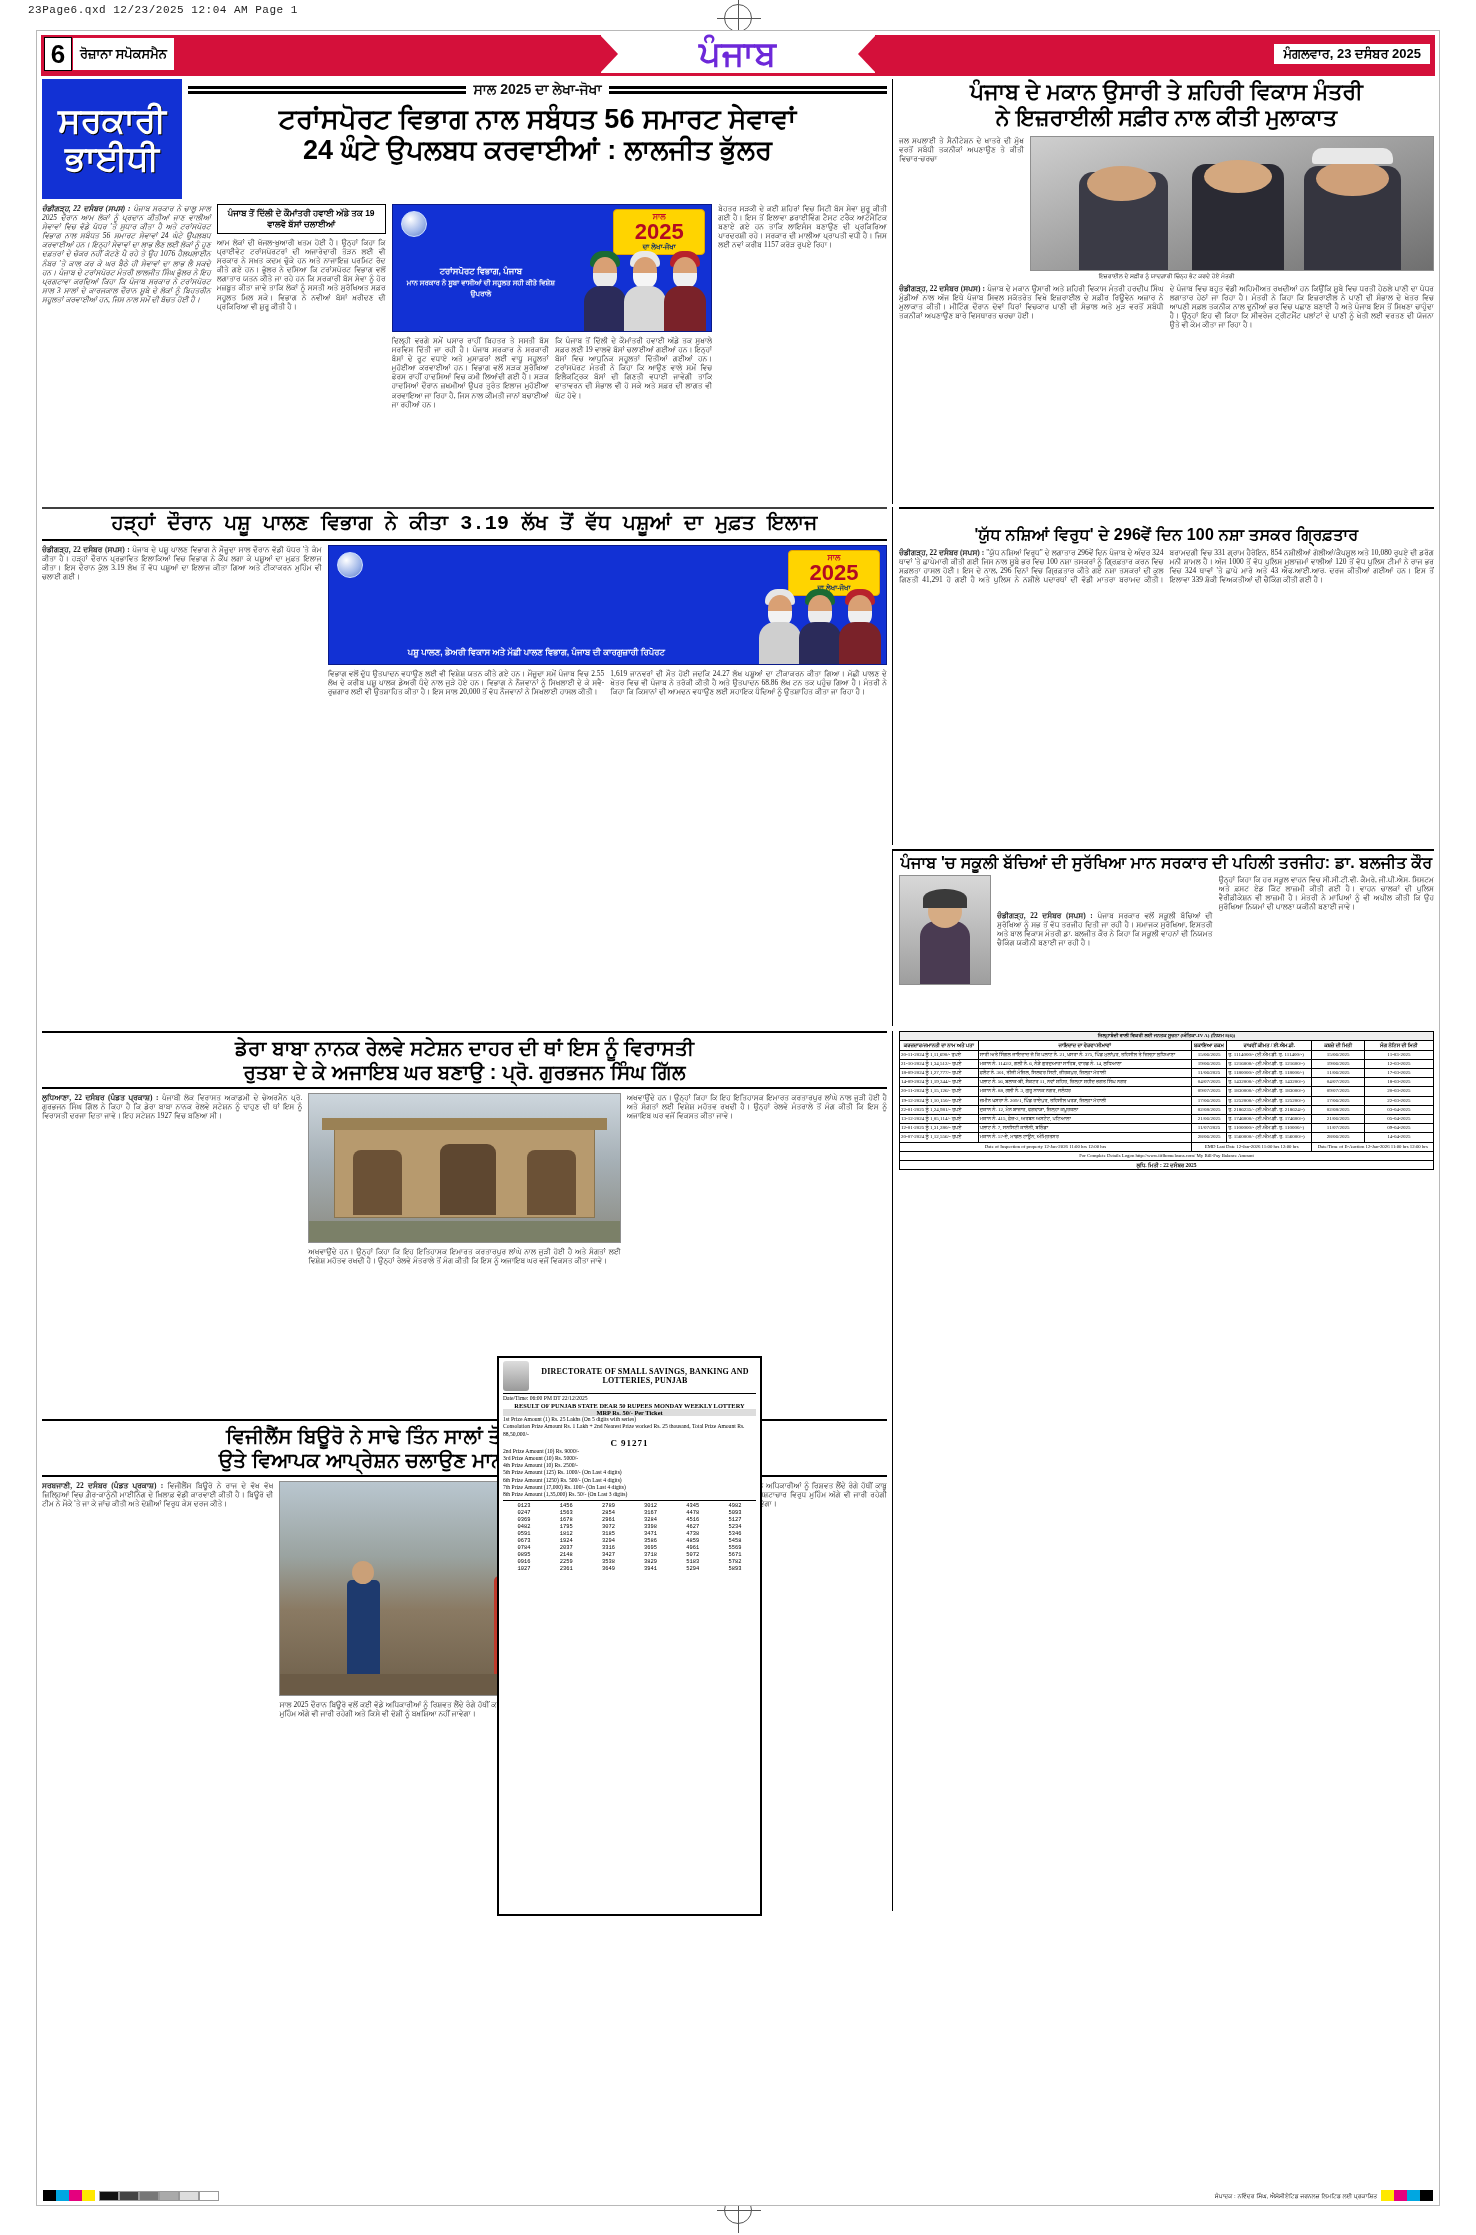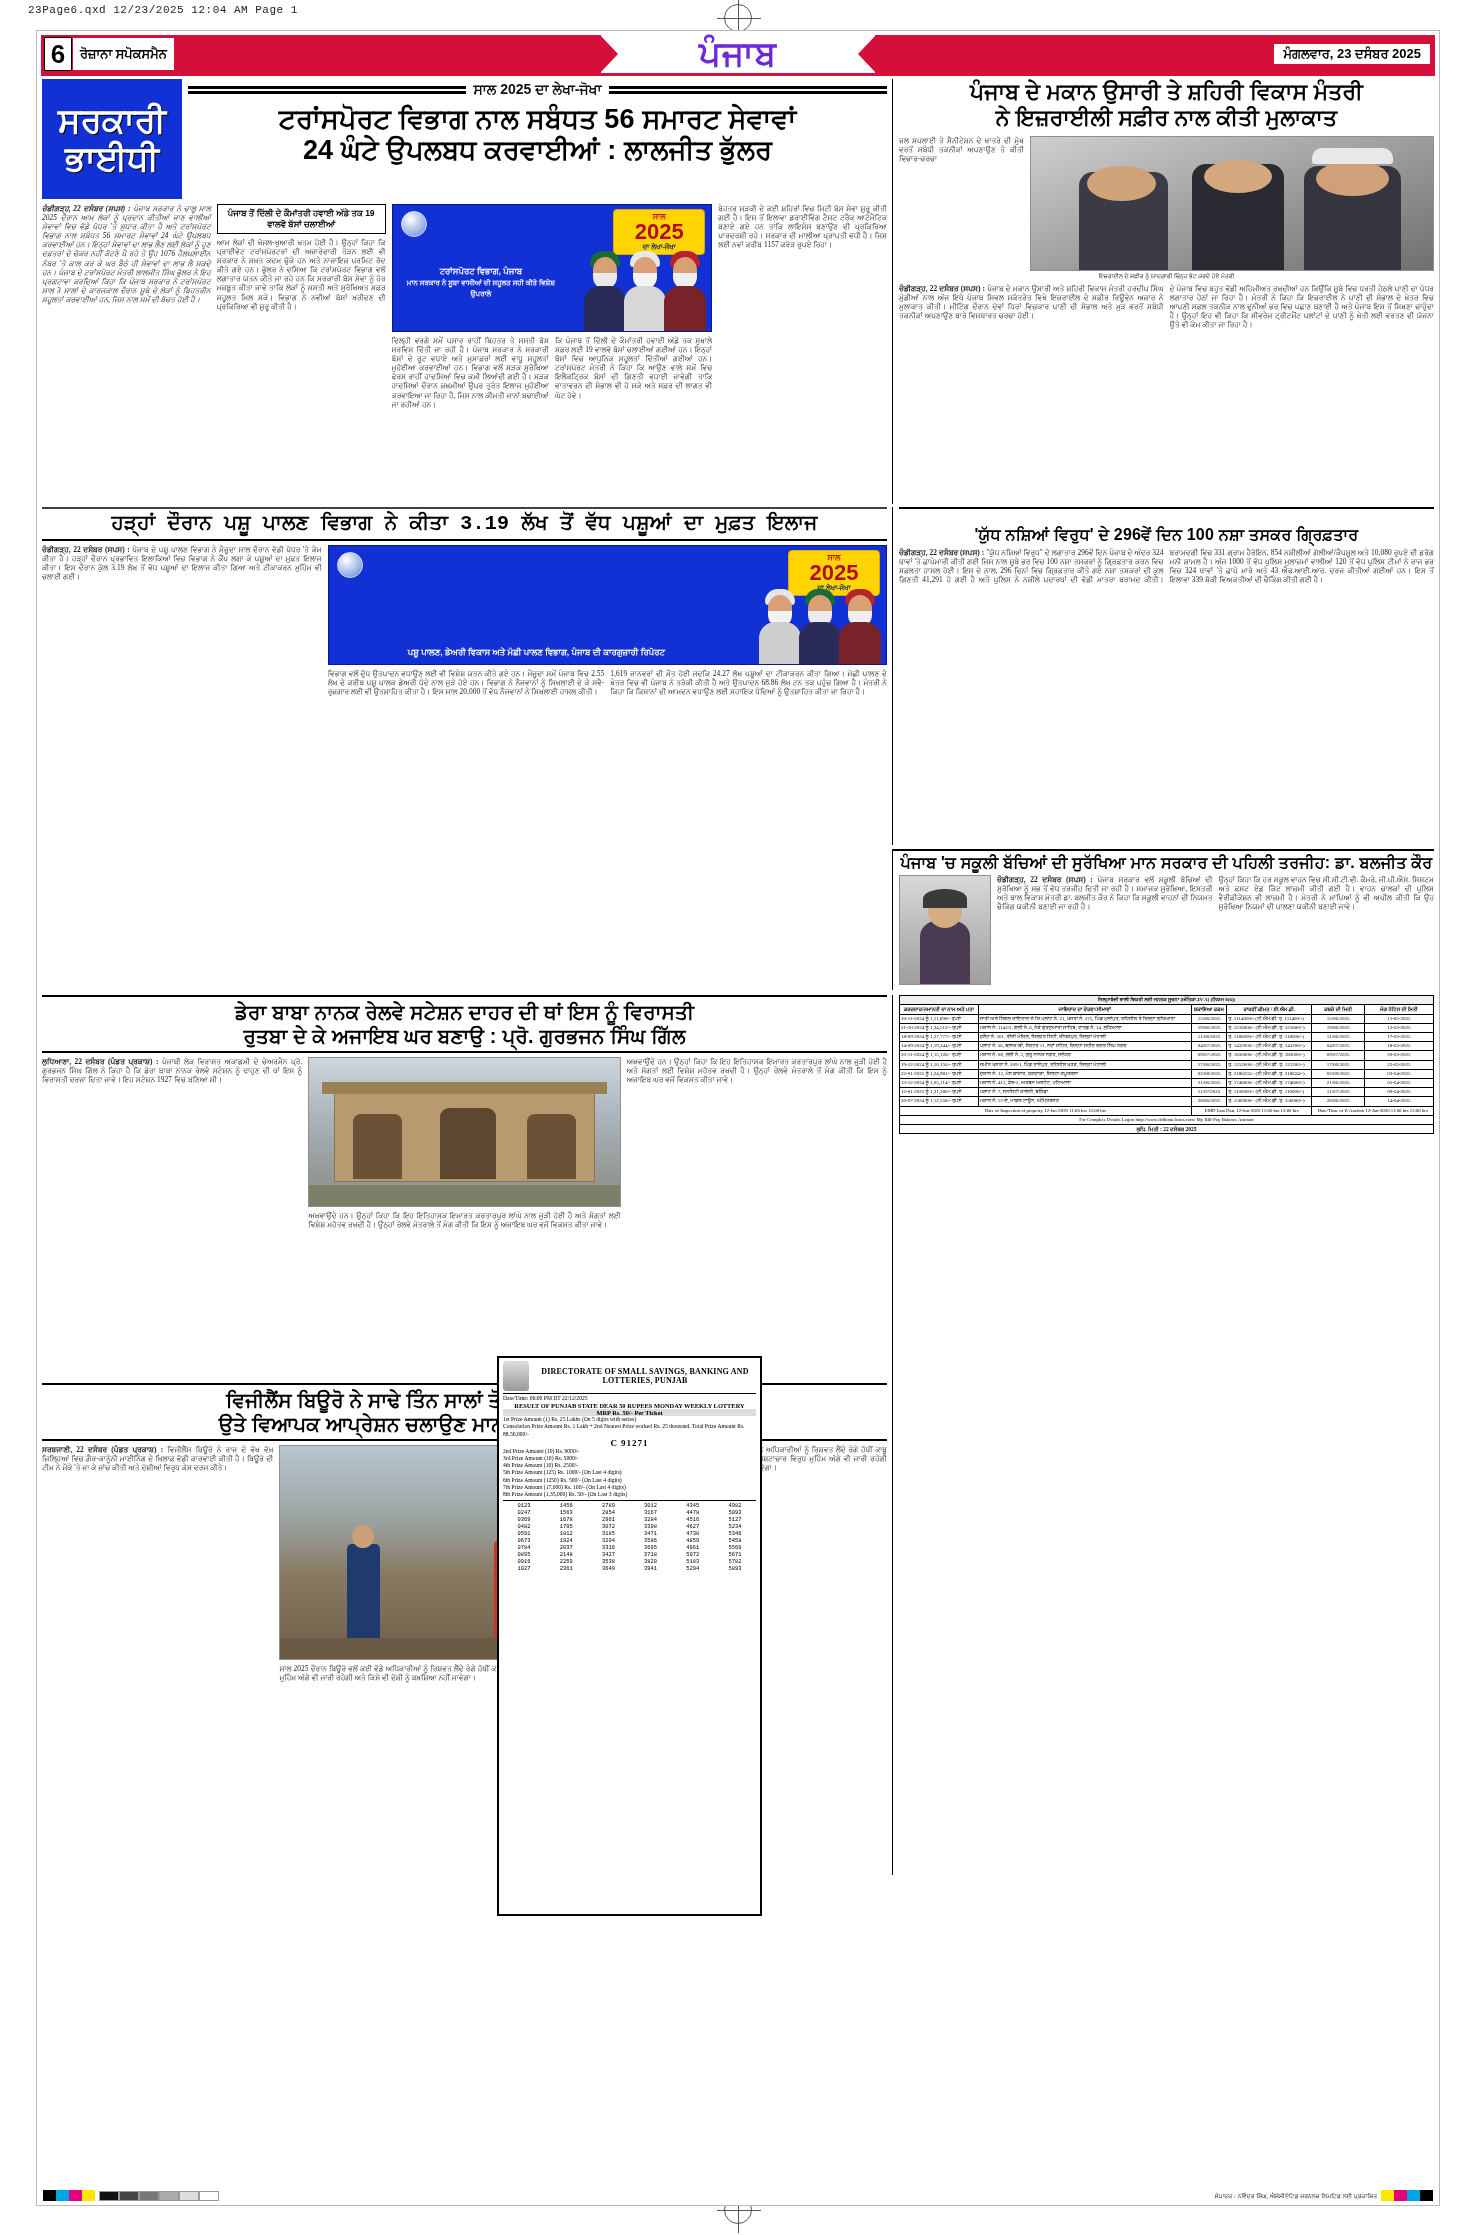--- a/index.html
+++ b/index.html
@@ -396,21 +396,21 @@
     <div style="flex:1;border-left:1px solid #000;padding-left:6px;border-top:2px solid #000;padding-top:3px;">
       <div class="headline xs" style="font-size:16px;line-height:17px;">ਪੰਜਾਬ 'ਚ ਸਕੂਲੀ ਬੱਚਿਆਂ ਦੀ ਸੁਰੱਖਿਆ ਮਾਨ ਸਰਕਾਰ ਦੀ ਪਹਿਲੀ ਤਰਜੀਹ: ਡਾ. ਬਲਜੀਤ ਕੌਰ</div>
       <div style="display:flex;gap:6px;margin-top:4px;">
         <div style="flex:0 0 92px;">
           <div class="photo" style="height:110px;background:linear-gradient(#d8d8d8,#9e9e9e);">
             <div style="position:absolute;left:22%;bottom:0;width:56%;height:58%;background:#4a3b52;border-radius:16px 16px 0 0;"></div>
             <div style="position:absolute;left:31%;bottom:52%;width:38%;height:30%;background:#d6ac84;border-radius:50%;"></div>
             <div style="position:absolute;left:26%;bottom:70%;width:48%;height:18%;background:#3a3a3a;border-radius:50% 50% 0 0;"></div>
           </div>
         </div>
-        <div class="col-txt" style="flex:1;height:115px;overflow:hidden;">
+        <div class="col-txt" style="flex:1;height:115px;overflow:hidden;margin-top:36px;">
           <p><span class="dateline">ਚੰਡੀਗੜ੍ਹ, 22 ਦਸੰਬਰ (ਸਪਸ) :</span>
              <span>ਪੰਜਾਬ ਸਰਕਾਰ ਵਲੋਂ ਸਕੂਲੀ ਬੱਚਿਆਂ ਦੀ ਸੁਰੱਖਿਆ ਨੂੰ ਸਭ ਤੋਂ ਵੱਧ ਤਰਜੀਹ ਦਿਤੀ ਜਾ ਰਹੀ ਹੈ। ਸਮਾਜਕ ਸੁਰੱਖਿਆ, ਇਸਤਰੀ ਅਤੇ ਬਾਲ ਵਿਕਾਸ ਮੰਤਰੀ ਡਾ. ਬਲਜੀਤ ਕੌਰ ਨੇ ਕਿਹਾ ਕਿ ਸਕੂਲੀ ਵਾਹਨਾਂ ਦੀ ਨਿਯਮਤ ਚੈਕਿੰਗ ਯਕੀਨੀ ਬਣਾਈ ਜਾ ਰਹੀ ਹੈ।</span></p>
         </div>
         <div class="col-txt" style="flex:1;height:115px;overflow:hidden;">ਉਨ੍ਹਾਂ ਕਿਹਾ ਕਿ ਹਰ ਸਕੂਲ ਵਾਹਨ ਵਿਚ ਸੀ.ਸੀ.ਟੀ.ਵੀ. ਕੈਮਰੇ, ਜੀ.ਪੀ.ਐਸ. ਸਿਸਟਮ ਅਤੇ ਫ਼ਸਟ ਏਡ ਕਿੱਟ ਲਾਜ਼ਮੀ ਕੀਤੀ ਗਈ ਹੈ। ਵਾਹਨ ਚਾਲਕਾਂ ਦੀ ਪੁਲਿਸ ਵੈਰੀਫ਼ੀਕੇਸ਼ਨ ਵੀ ਲਾਜ਼ਮੀ ਹੈ। ਮੰਤਰੀ ਨੇ ਮਾਪਿਆਂ ਨੂੰ ਵੀ ਅਪੀਲ ਕੀਤੀ ਕਿ ਉਹ ਸੁਰੱਖਿਆ ਨਿਯਮਾਂ ਦੀ ਪਾਲਣਾ ਯਕੀਨੀ ਬਣਾਈ ਜਾਵੇ।</div>
       </div>
     </div>
   </div>
 
   <div style="display:flex;padding:5px 5px 0 5px;gap:5px;">
 

